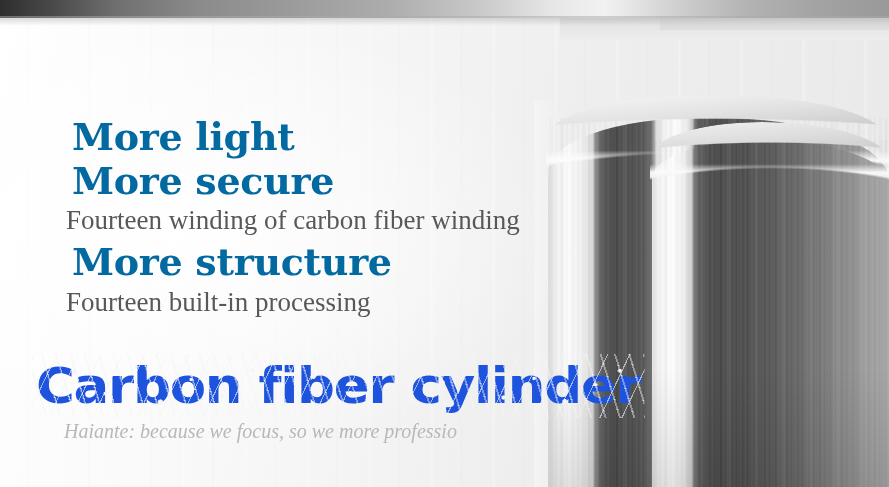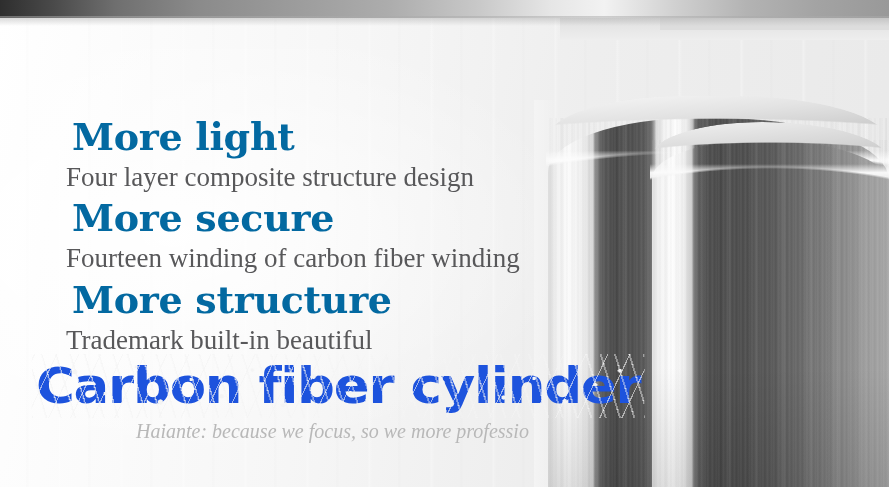--- a/index.html
+++ b/index.html
@@ -372,21 +372,21 @@
       radial-gradient(circle at 77% 68%, #f4f4f4 0 1.9px, transparent 2.3px),
       radial-gradient(circle at 82% 38%, #f4f4f4 0 1.6px, transparent 2.0px),
       radial-gradient(circle at 87% 74%, #f4f4f4 0 2.1px, transparent 2.5px),
       radial-gradient(circle at 92% 48%, #f4f4f4 0 1.5px, transparent 1.9px),
       radial-gradient(circle at 96% 26%, #f4f4f4 0 1.8px, transparent 2.2px),
       repeating-linear-gradient(74deg, rgba(244,244,244,0.85) 0 1px, rgba(244,244,244,0) 1px 13px),
       repeating-linear-gradient(-66deg, rgba(244,244,244,0.6) 0 1px, rgba(244,244,244,0) 1px 19px);
   }
   .tagline {
     margin-top: 8px;
-    margin-left: 100px;
+    margin-left: 28px;
     color: #b8b8b8;
     font-family: "Liberation Serif", serif;
     font-style: italic;
     font-size: 20px;
     white-space: nowrap;
   }
 </style>
 </head>
 <body>
 
@@ -418,31 +418,30 @@
 
   <div class="panel-edge-a"></div>
   <div class="panel-edge-b"></div>
   <div class="top-band"></div>
   <div class="top-band-fade"></div>
 
   <div class="copy">
 
     <div class="row">
       <p class="feature-head">More light</p>
-      <p class="feature-sub">Four layer composite structure design</p>
     </div>
 
     <div class="row">
       <p class="feature-head h2">More secure</p>
       <p class="feature-sub">Fourteen winding of carbon fiber winding</p>
     </div>
 
     <div class="row">
       <p class="feature-head h2">More structure</p>
-      <p class="feature-sub">Trademark built-in beautiful</p>
+      <p class="feature-sub">Fourteen built-in processing</p>
     </div>
 
   </div>
 
   <div class="title-wrap">
     <div class="title">Carbon fiber cylinder</div>
     <div class="tagline">Haiante: because we focus, so we more professio</div>
   </div>
 
 </div>

